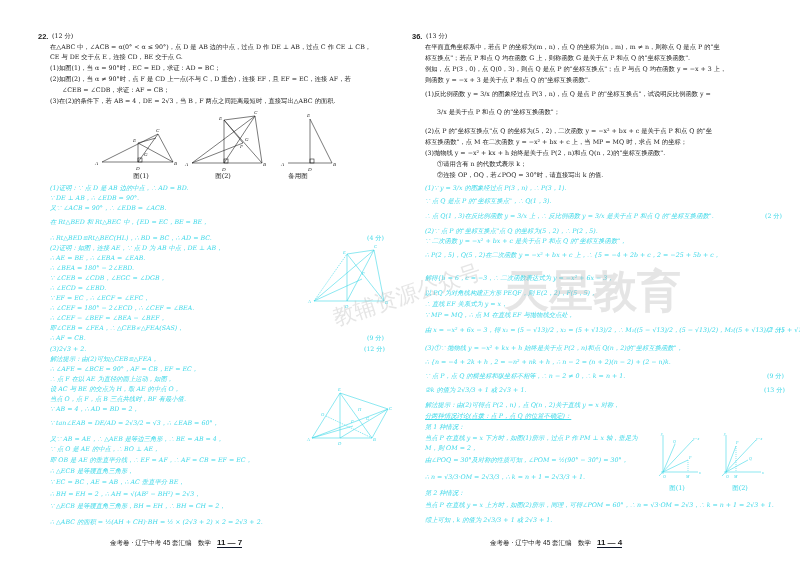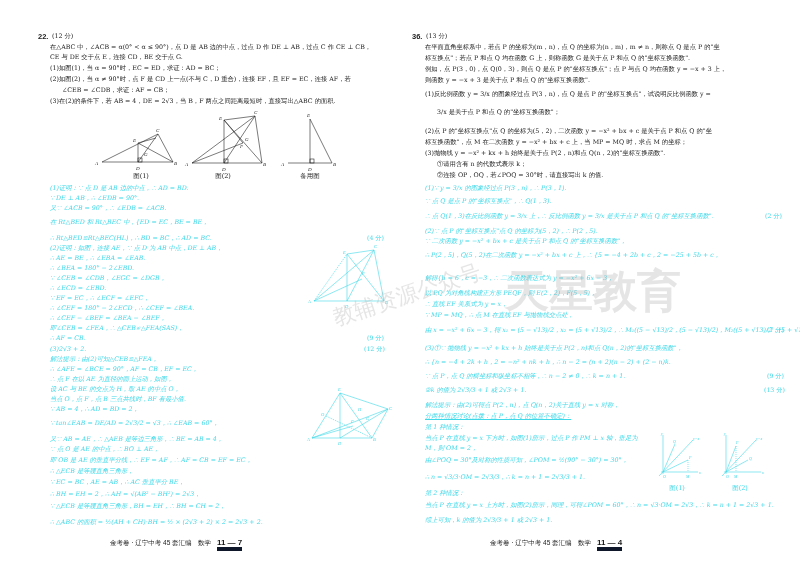--- a/index.html
+++ b/index.html
@@ -8,21 +8,21 @@
   .page { position: absolute; top: 0; width: 400px; height: 458px; }
   .page.left { left: 0; }
   .page.right { left: 400px; }
   .qnum { position: absolute; font-family: "Liberation Sans", sans-serif; font-weight: bold; font-size: 7.5px; }
   .line { position: absolute; white-space: nowrap; font-size: 6.3px; line-height: 8px; }
   .ans { color: #3fd8e8; font-style: italic; }
   .score { position: absolute; font-size: 6.2px; color: #3fd8e8; }
   .fig-caption { position: absolute; font-size: 6.5px; text-align: center; }
   svg { position: absolute; overflow: visible; }
   .footer { position: absolute; top: 538px; font-family: "Liberation Sans", sans-serif; font-size: 6.5px; white-space: nowrap; }
-  .footer .pg { font-weight: bold; font-size: 8px; margin-left: 4px; border-bottom: 4px solid #0f172a; }
+  .footer .pg { font-weight: bold; font-size: 8px; margin-left: 4px; border-bottom: 1px solid #0f172a; }
   .watermark { position: absolute; color: rgba(180,180,180,0.35); font-family: "DejaVu Sans", sans-serif; white-space: nowrap; pointer-events: none; }
 </style>
 </head>
 <body>
 
 <div class="page left">
   <div class="qnum" style="left:38px;top:32px;">22.</div>
   <div class="line" style="left:52px;top:32px;">(12 分)</div>
 
   <div class="line" style="left:50px;top:43px;">在△ABC 中，∠ACB = α(0° &lt; α ≤ 90°)，点 D 是 AB 边的中点，过点 D 作 DE ⊥ AB，过点 C 作 CE ⊥ CB，</div>
@@ -86,21 +86,21 @@
       <line x1="30" y1="6" x2="52" y2="50"></line>
       <rect x="30" y="46" width="4" height="4"></rect>
     </g>
     <g font-size="5" font-style="italic" fill="#222" font-family="Liberation Serif, serif">
       <text x="1" y="53">A</text>
         <text x="53" y="53">B</text>
       <text x="28" y="58">D</text>
         <text x="27" y="4">E</text>
     </g>
   </svg>
-  <div class="fig-caption" style="left:290px;top:172px;width:40px;">备用图</div>
+  <div class="fig-caption" style="left:278px;top:172px;width:40px;">备用图</div>
 
   <div class="line ans" style="left:50px;top:184px;">(1)证明：∵ 点 D 是 AB 边的中点，∴ AD = BD.</div>
   <div class="line ans" style="left:50px;top:194px;">∵ DE ⊥ AB，∴ ∠EDB = 90°.</div>
   <div class="line ans" style="left:50px;top:204px;">又∵ ∠ACB = 90°，∴ ∠EDB = ∠ACB.</div>
   <div class="line ans" style="left:50px;top:218px;">在 Rt△BED 和 Rt△BEC 中，{ED = EC，BE = BE，</div>
   <div class="line ans" style="left:50px;top:234px;">∴ Rt△BED≌Rt△BEC(HL)，∴ BD = BC，∴ AD = BC.</div>
   <div class="score" style="left:367px;top:234px;">(4 分)</div>
 
   <div class="line ans" style="left:50px;top:244px;">(2)证明：如图，连接 AE，∵ 点 D 为 AB 中点，DE ⊥ AB，</div>
   <div class="line ans" style="left:50px;top:254px;">∴ AE = BE，∴ ∠EBA = ∠EAB.</div>

